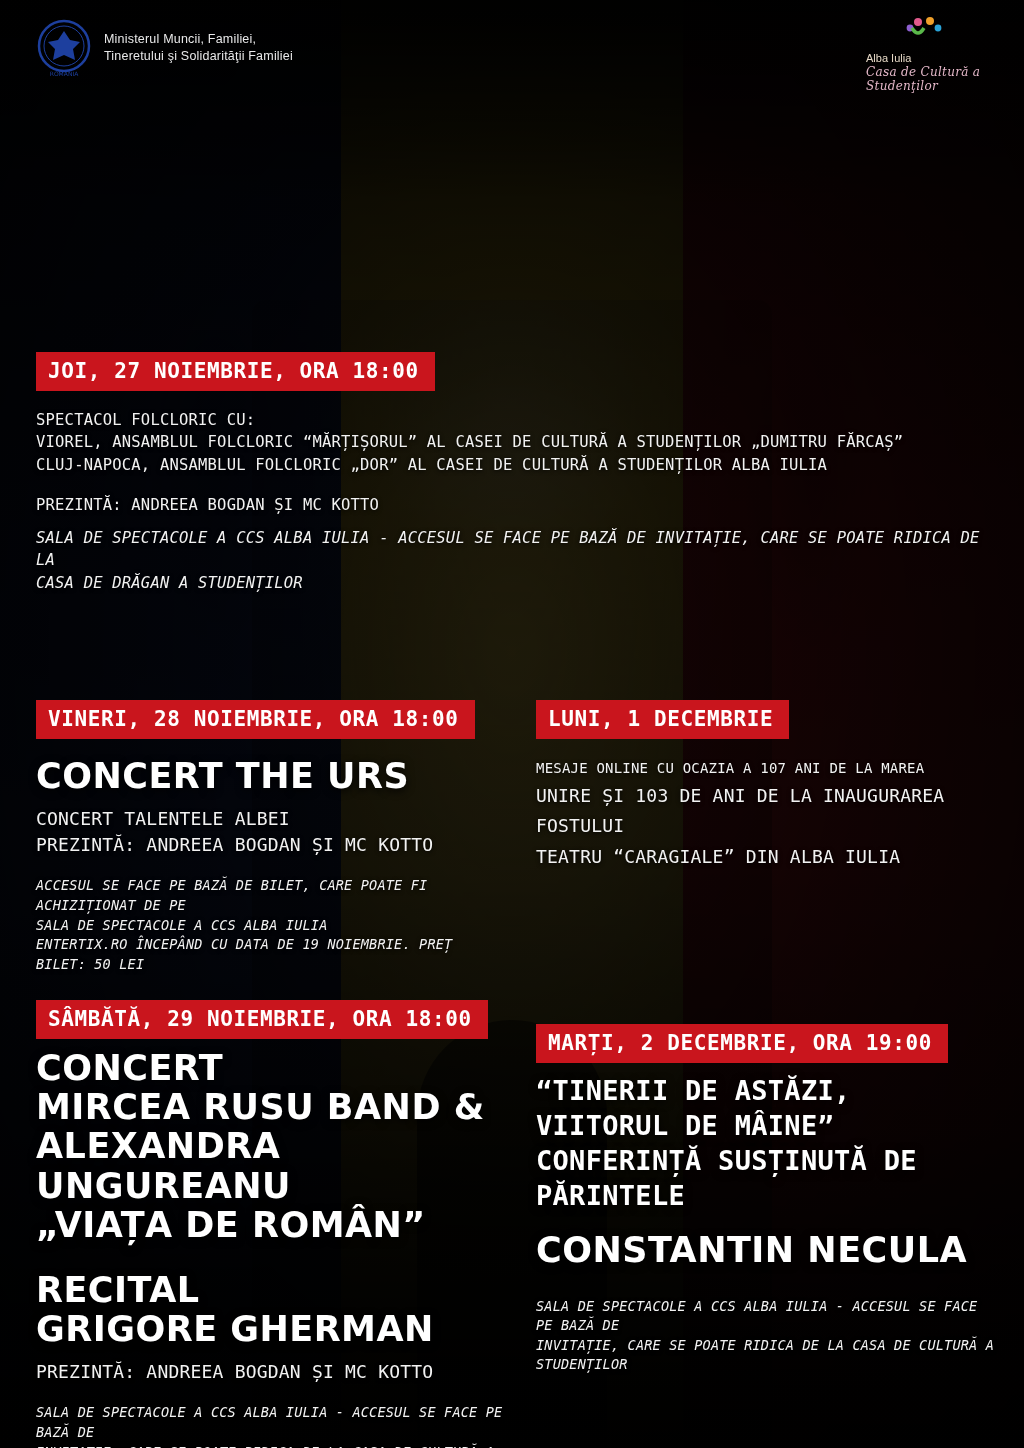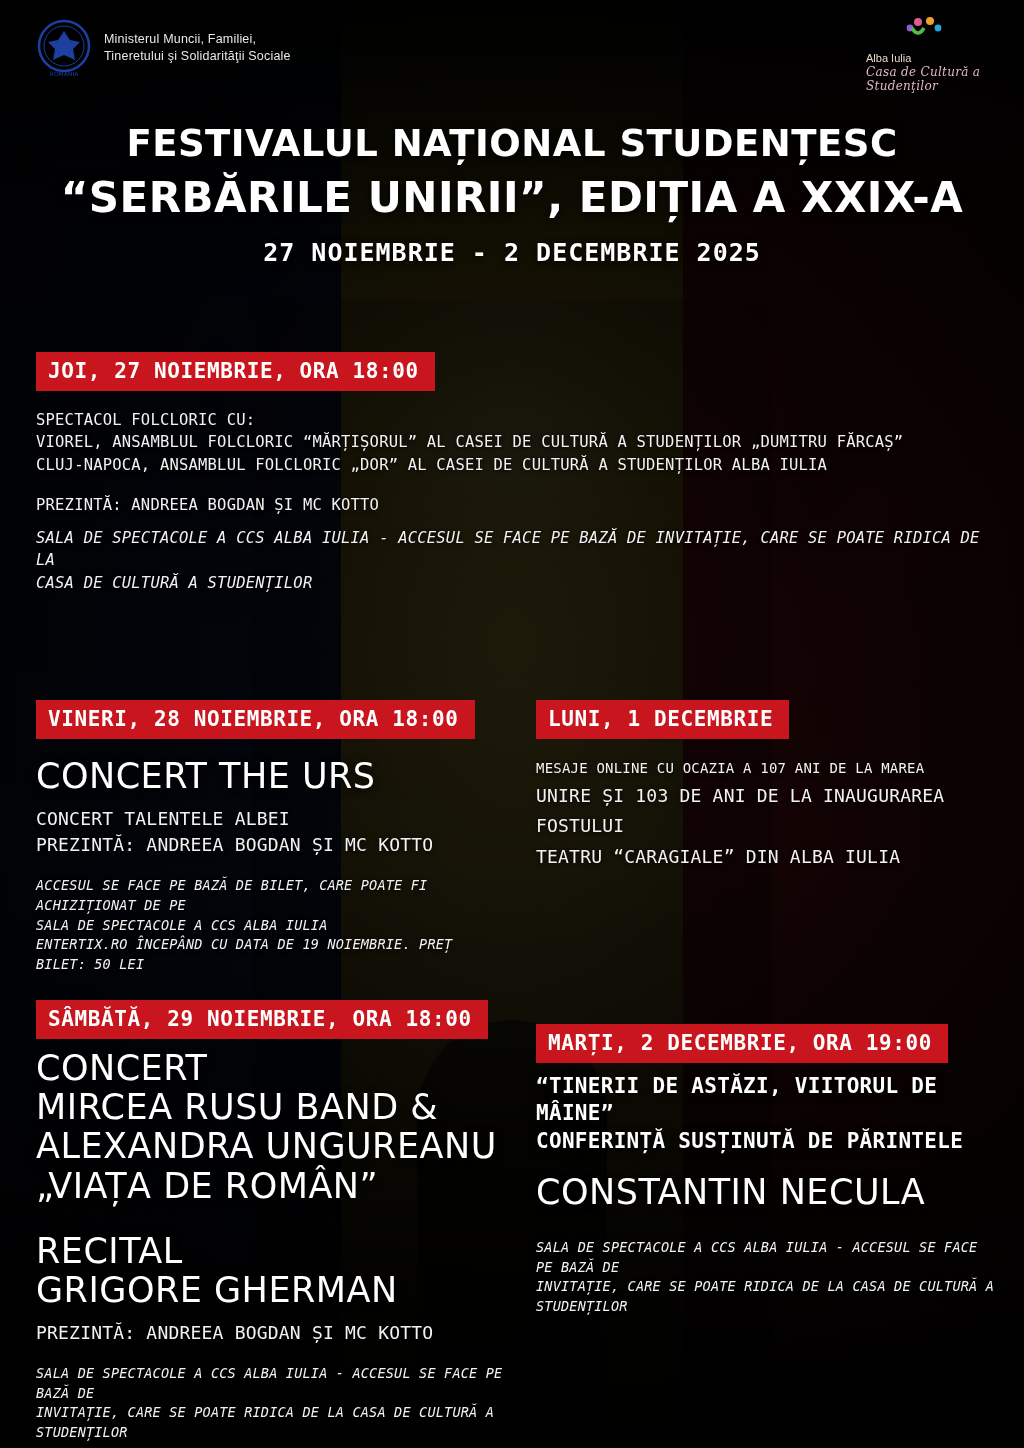--- a/index.html
+++ b/index.html
@@ -198,30 +198,30 @@
     text-shadow: 0 1px 4px rgba(0,0,0,.95);
   }
   .body-line.small {
     font-size: 13.5px;
   }
   .italic {
     font-style: italic;
   }
   .bigname {
     font-family: "DejaVu Sans", sans-serif;
-    font-weight: normal;
+    font-weight: bold;
     font-size: 35px;
     letter-spacing: .5px;
     line-height: 1.12;
     text-shadow: 0 2px 8px rgba(0,0,0,.95);
   }
   .midname {
     font-family: "DejaVu Sans Mono", monospace;
     font-weight: bold;
-    font-size: 21px;
+    font-size: 27px;
     letter-spacing: .3px;
     line-height: 1.3;
     text-shadow: 0 2px 8px rgba(0,0,0,.95);
   }
   .gap-s { height: 10px; }
   .gap-m { height: 18px; }
   .gap-l { height: 26px; }
 
   
   #b-thu  { left: 36px;  top: 352px;  width: 952px; }
@@ -251,53 +251,48 @@
 
     <div class="gov-logo">
       <svg class="gov-crest" viewBox="0 0 56 60">
         <ellipse cx="28" cy="28" rx="25" ry="25" fill="none" stroke="#1d3f9e" stroke-width="2.5"></ellipse>
         <ellipse cx="28" cy="28" rx="20" ry="20" fill="none" stroke="#1d3f9e" stroke-width="1"></ellipse>
         <path d="M28 13 L34 22 L44 24 L37 31 L39 42 L28 37 L17 42 L19 31 L12 24 L22 22 Z" fill="#1d3f9e"></path>
         <text x="28" y="58" font-size="6" fill="#1d3f9e" text-anchor="middle" font-family="DejaVu Sans">ROMÂNIA</text>
       </svg>
       <div class="gov-text">
         <div>Ministerul Muncii, Familiei,</div>
-        <div>Tineretului şi Solidarităţii Sociale</div>
+        <div>Tineretului şi Solidarităţii Familiei</div>
       </div>
     </div>
 
     <div class="alba-logo">
       <svg width="120" height="34" viewBox="0 0 120 34">
         <circle cx="52" cy="8" r="4" fill="#e05a8c"></circle>
         <circle cx="64" cy="7" r="4" fill="#f0a02a"></circle>
         <circle cx="44" cy="14" r="3.4" fill="#8e5fd0"></circle>
         <circle cx="72" cy="14" r="3.4" fill="#2aa3d8"></circle>
         <path d="M46 14 q6 10 12 0" stroke="#5ab84a" stroke-width="3.5" fill="none"></path>
       </svg>
       <div class="mark">Alba Iulia</div>
       <div class="script">Casa de Cultură a Studenţilor</div>
     </div>
 
-    <div class="title-block">
-      <div class="t1">FESTIVALUL NAȚIONAL STUDENȚESC</div>
-      <div class="t2">“SERBĂRILE UNIRII”, EDIȚIA A XXIX-A</div>
-      <div class="t3">27 NOIEMBRIE - 2 DECEMBRIE 2025</div>
-    </div>
 
     <div class="block" id="b-thu">
       <div class="daybar">JOI, 27 NOIEMBRIE, ORA 18:00</div>
       <div class="gap-m"></div>
       <div class="body-line">SPECTACOL FOLCLORIC CU:</div>
       <div class="body-line">VIOREL, ANSAMBLUL FOLCLORIC “MĂRȚIȘORUL” AL CASEI DE CULTURĂ A STUDENȚILOR „DUMITRU FĂRCAȘ”</div>
       <div class="body-line">CLUJ-NAPOCA, ANSAMBLUL FOLCLORIC „DOR” AL CASEI DE CULTURĂ A STUDENȚILOR ALBA IULIA</div>
       <div class="gap-m"></div>
       <div class="body-line">PREZINTĂ: ANDREEA BOGDAN ȘI MC KOTTO</div>
       <div class="gap-s"></div>
       <div class="body-line italic">SALA DE SPECTACOLE A CCS ALBA IULIA - ACCESUL SE FACE PE BAZĂ DE INVITAȚIE, CARE SE  POATE RIDICA DE LA</div>
-      <div class="body-line italic">CASA DE CULTURĂ A STUDENȚILOR</div>
+      <div class="body-line italic">CASA DE DRĂGAN A STUDENȚILOR</div>
     </div>
 
     <div class="block" id="b-fri">
       <div class="daybar">VINERI, 28 NOIEMBRIE, ORA 18:00</div>
       <div class="gap-m"></div>
       <div class="bigname">CONCERT THE URS</div>
       <div class="gap-s"></div>
       <div class="body-line" style="font-size:18px">CONCERT TALENTELE ALBEI</div>
       <div class="body-line" style="font-size:18px">PREZINTĂ: ANDREEA BOGDAN ȘI MC KOTTO</div>
       <div class="gap-m"></div>

